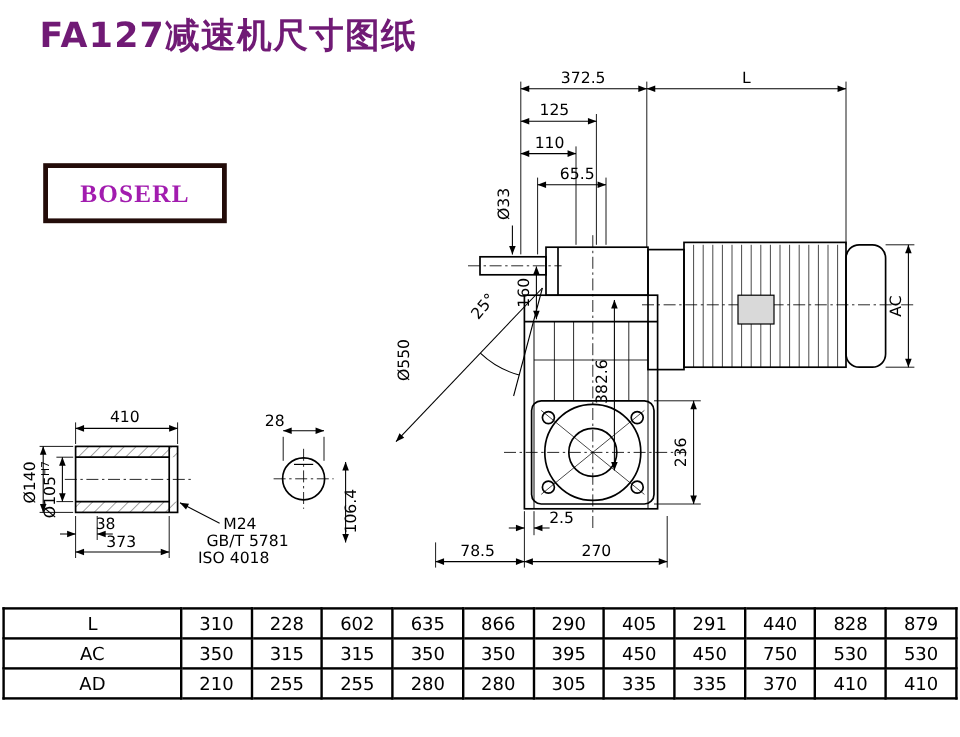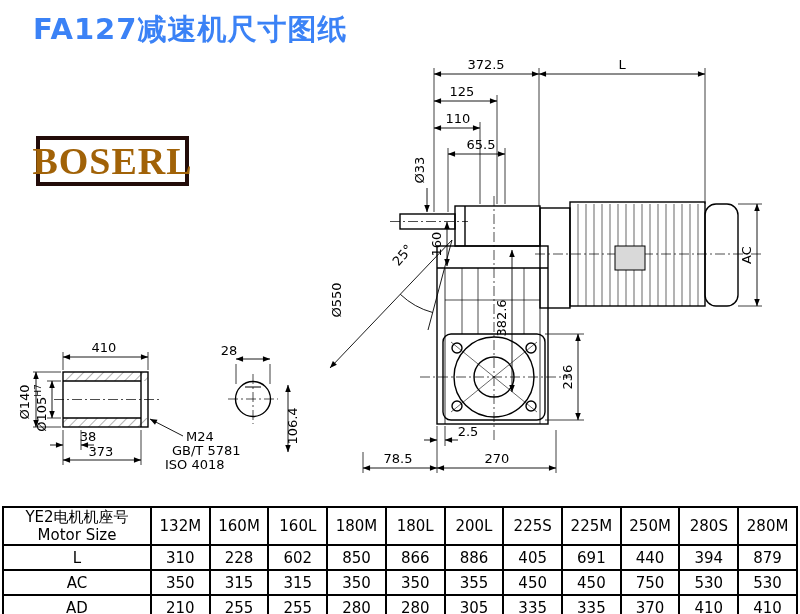--- a/index.html
+++ b/index.html
@@ -1,21 +1,21 @@
 <!DOCTYPE html>
 <html><head>
 <meta charset="utf-8">
 <style>
   * { margin:0; padding:0; box-sizing:border-box; }
   html,body { background:#fff; }
   body { width:800px; height:614px; overflow:hidden; font-family:"DejaVu Sans",sans-serif; }
   .page { position:relative; width:800px; height:614px; background:#fff; overflow:hidden; }
-  .title { position:absolute; left:33px; top:10px; font-size:29px; font-weight:bold; color:#3b82f6; letter-spacing:1px; white-space:nowrap; }
+  .title { position:absolute; left:33px; top:10px; font-size:29px; font-weight:bold; color:#701a75; letter-spacing:1px; white-space:nowrap; }
   .logo { position:absolute; left:36px; top:136px; width:153px; height:50px; border:4px solid #230c09; background:#fff; display:flex; align-items:center; justify-content:center; }
-  .logo span { font-family:"Liberation Serif",serif; font-size:38px; font-weight:bold; color:#a16207; letter-spacing:1px; }
+  .logo span { font-family:"Liberation Serif",serif; font-size:21px; font-weight:bold; color:#a21caf; letter-spacing:1px; }
   svg.drawing { position:absolute; left:0; top:0; }
   svg text { font-family:"DejaVu Sans",sans-serif; font-size:13px; fill:#000; text-anchor:middle; }
   svg text.ts { text-anchor:start; }
   .size-table { position:absolute; left:2px; top:506px; width:796px; border-collapse:collapse; table-layout:fixed; color:#000; }
   .size-table th, .size-table td { border:2px solid #000; text-align:center; vertical-align:middle; font-weight:normal; font-size:15px; padding:0; }
   .size-table tr.hdr th { height:38px; }
   .size-table tr.dat td { height:25px; }
   .hcell div { line-height:1.2; }
 </style>
 </head>
@@ -207,59 +207,42 @@
         <col>
         <col>
         <col>
         <col>
         <col>
         <col>
         <col>
         <col>
     </colgroup>
     <tbody>
-      <tr class="hdr">
-        <th class="hcell">
-          <div>YE2电机机座号</div>
-          <div>Motor Size</div>
-        </th>
-        <th>132M</th>
-        <th>160M</th>
-        <th>160L</th>
-        <th>180M</th>
-        <th>180L</th>
-        <th>200L</th>
-        <th>225S</th>
-        <th>225M</th>
-        <th>250M</th>
-        <th>280S</th>
-        <th>280M</th>
-      </tr>
       <tr class="dat">
         <td>L</td>
         <td>310</td>
         <td>228</td>
         <td>602</td>
-        <td>850</td>
+        <td>635</td>
         <td>866</td>
-        <td>886</td>
+        <td>290</td>
         <td>405</td>
-        <td>691</td>
+        <td>291</td>
         <td>440</td>
-        <td>394</td>
+        <td>828</td>
         <td>879</td>
       </tr>
       <tr class="dat">
         <td>AC</td>
         <td>350</td>
         <td>315</td>
         <td>315</td>
         <td>350</td>
         <td>350</td>
-        <td>355</td>
+        <td>395</td>
         <td>450</td>
         <td>450</td>
         <td>750</td>
         <td>530</td>
         <td>530</td>
       </tr>
       <tr class="dat">
         <td>AD</td>
         <td>210</td>
         <td>255</td>

